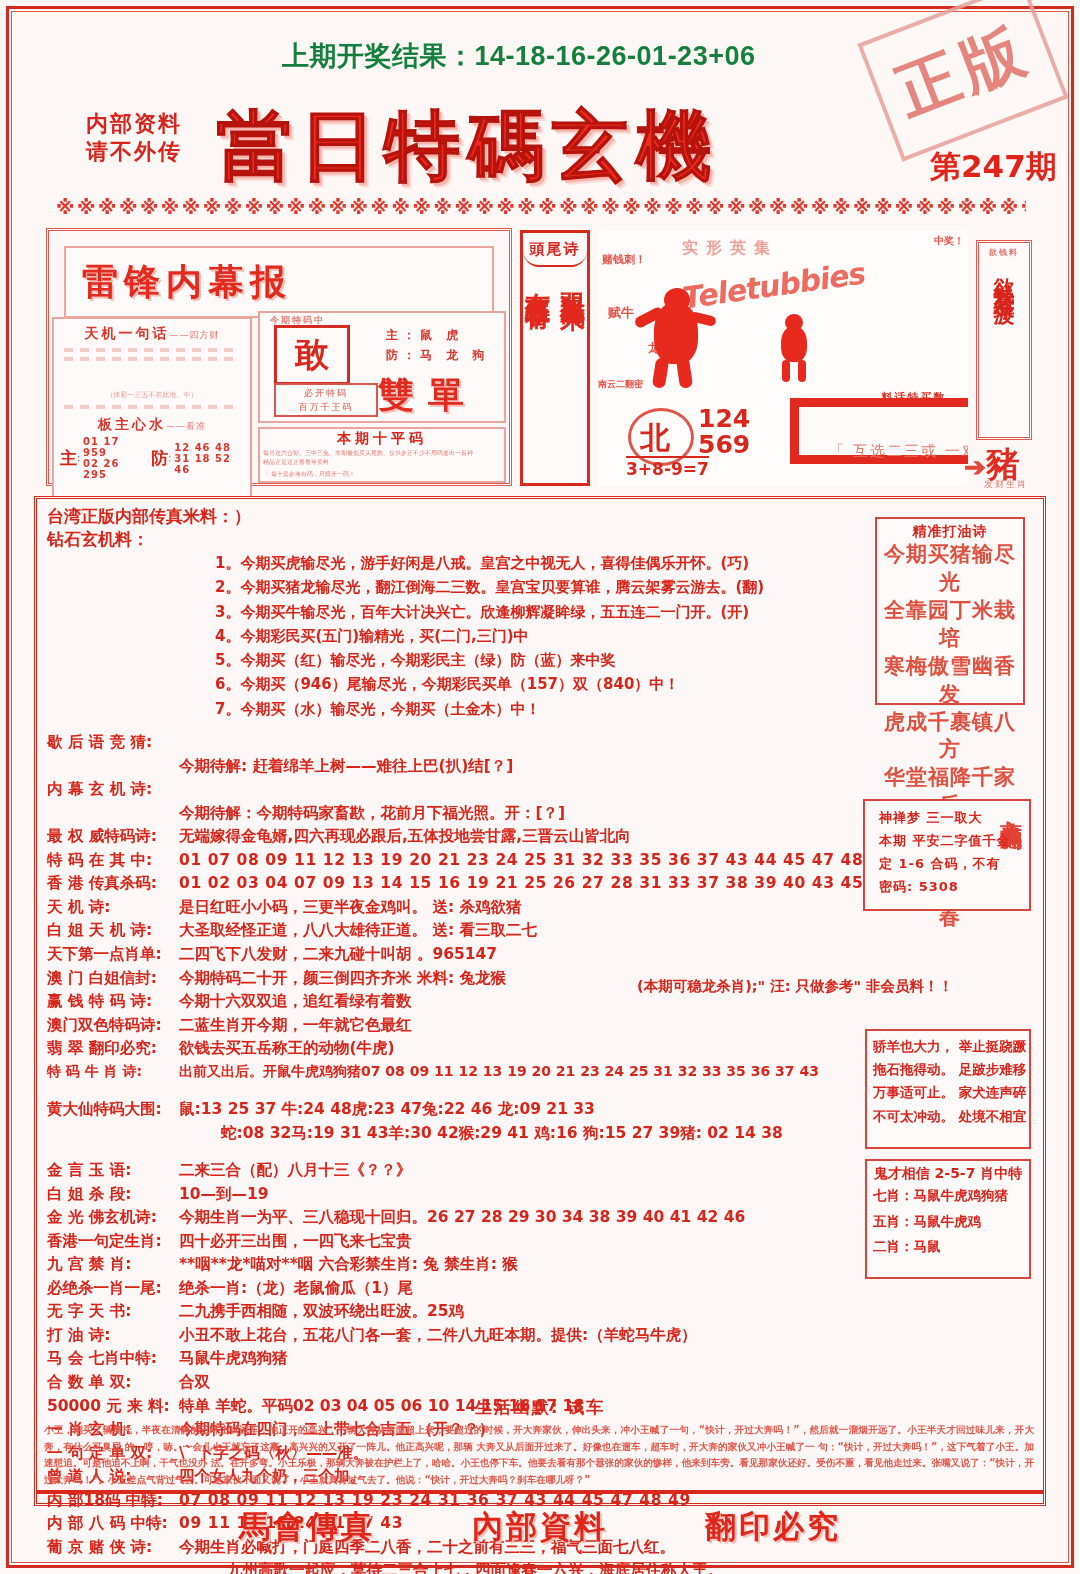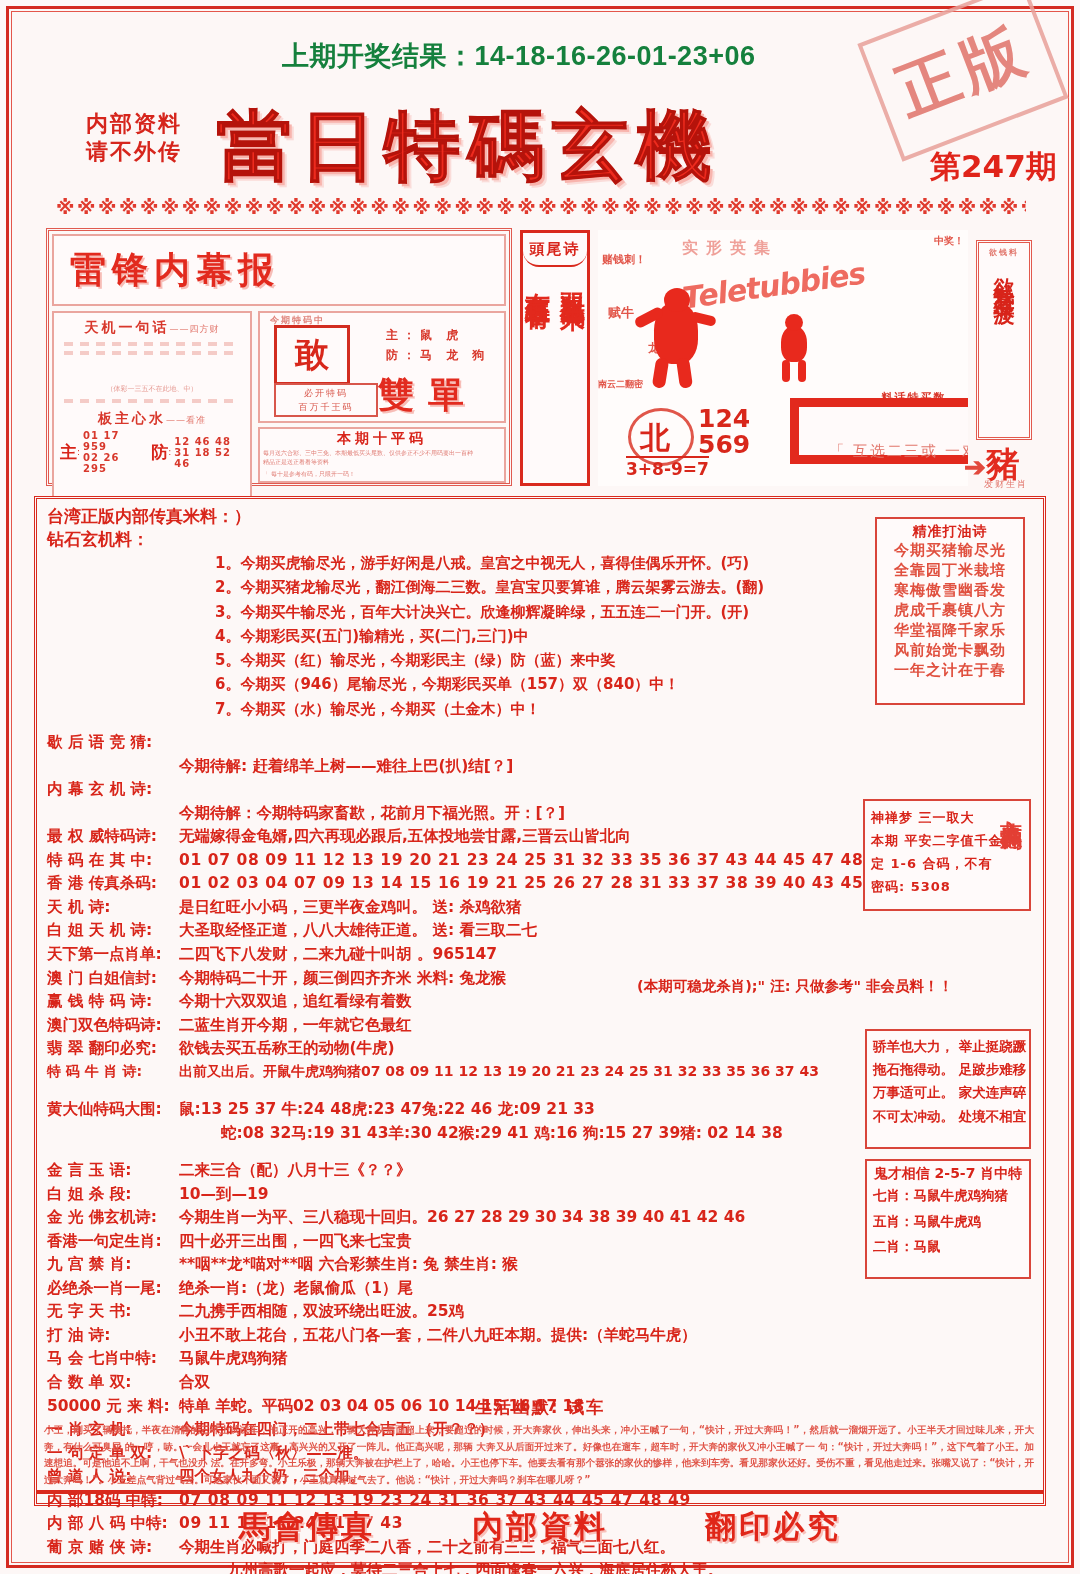--- a/index.html
+++ b/index.html
@@ -57,35 +57,35 @@
     position:absolute;left:56px;top:196px;width:970px;
     color:#e03a2e;font-size:19px;font-weight:bold;
     letter-spacing:2.5px;overflow:hidden;white-space:nowrap;height:20px;
   }
   
   .top-row{position:absolute;left:46px;top:228px;width:986px;height:262px;}
   
   .np{
     position:absolute;left:0;top:0;width:466px;height:258px;
     border:3px double #e05a4f;background:#fdf8f7;
-    box-sizing:border-box;padding:3px;
+    box-sizing:border-box;padding:15px;
   }
   .np-head{
     height:72px;border:2px solid #eaa59e;box-sizing:border-box;
     position:relative;background:#fffafa;
   }
   .np-head-title{
     position:absolute;left:16px;top:10px;
     font-size:36px;font-weight:bold;color:#e22a1e;letter-spacing:6px;
     font-family:"DejaVu Serif","Liberation Serif",serif;
     text-shadow:2px 2px 0 #f7bdb7;
   }
   .np-body{position:absolute;left:3px;top:80px;right:3px;bottom:3px;}
   .np-l{
-    position:absolute;left:0;top:0;width:200px;height:220px;
+    position:absolute;left:0;top:6px;width:200px;height:220px;
     border:2px solid #eaa59e;box-sizing:border-box;background:#fffafa;
   }
   .np-r-top{
     position:absolute;left:206px;top:0;width:248px;height:112px;
     border:2px solid #eaa59e;box-sizing:border-box;background:#fffafa;
   }
   .np-r-bot{
     position:absolute;left:206px;top:116px;width:248px;height:56px;
     border:2px solid #eaa59e;box-sizing:border-box;background:#fffafa;
   }
@@ -222,23 +222,23 @@
   .indent{padding-left:132px;}
   .head1{font-size:17px;font-weight:bold;color:#d8251a;}
   .dsm-item{padding-left:168px;font-size:15px;font-weight:bold;color:#d8251a;line-height:1.62;white-space:nowrap;}
   
   .rbox{
     position:absolute;border:2px solid #d9453a;background:#fffafa;
     box-sizing:border-box;
   }
   .rb-poem{left:838px;top:18px;width:150px;height:188px;padding:4px 0 0 0;}
   .rb-poem .t{text-align:center;font-size:14px;font-weight:bold;color:#d8241a;letter-spacing:1px;}
-  .rb-poem .l{text-align:center;font-size:15px;font-weight:bold;color:#e0503f;letter-spacing:1px;line-height:1.33;}
+  .rb-poem .l{text-align:center;font-size:21px;font-weight:bold;color:#e0503f;letter-spacing:1px;line-height:1.33;}
   .rb-dream{left:826px;top:300px;width:168px;height:112px;padding:3px 6px;}
-  .rb-dream .r{font-size:13px;font-weight:bold;color:#d8241a;margin:5px 0;letter-spacing:1px;}
+  .rb-dream .r{font-size:13px;font-weight:bold;color:#d8241a;margin:5px 8px;letter-spacing:1px;}
   .dream-word{
     position:absolute;right:2px;top:2px;
     writing-mode:vertical-rl;text-orientation:upright;
     font-size:22px;font-weight:bold;color:#e02b1f;letter-spacing:2px;opacity:.9;
     font-family:"DejaVu Serif","Liberation Serif",serif;
   }
   .rb-say{left:828px;top:530px;width:166px;height:120px;padding:4px 6px;}
   .rb-say .r{font-size:13.5px;font-weight:bold;color:#d8241a;line-height:1.72;white-space:nowrap;}
   .rb-gui{left:828px;top:660px;width:166px;height:120px;padding:4px 6px;}
   .rb-gui .t{text-align:center;font-size:14px;font-weight:bold;color:#d8241a;}

